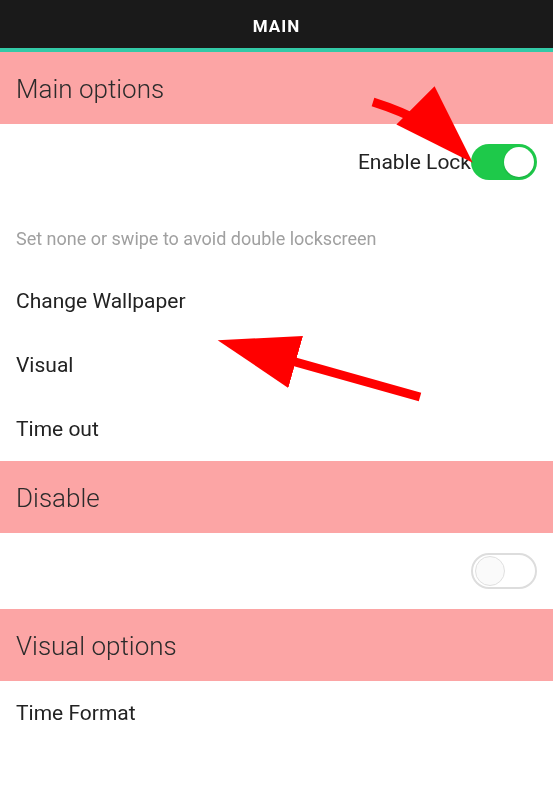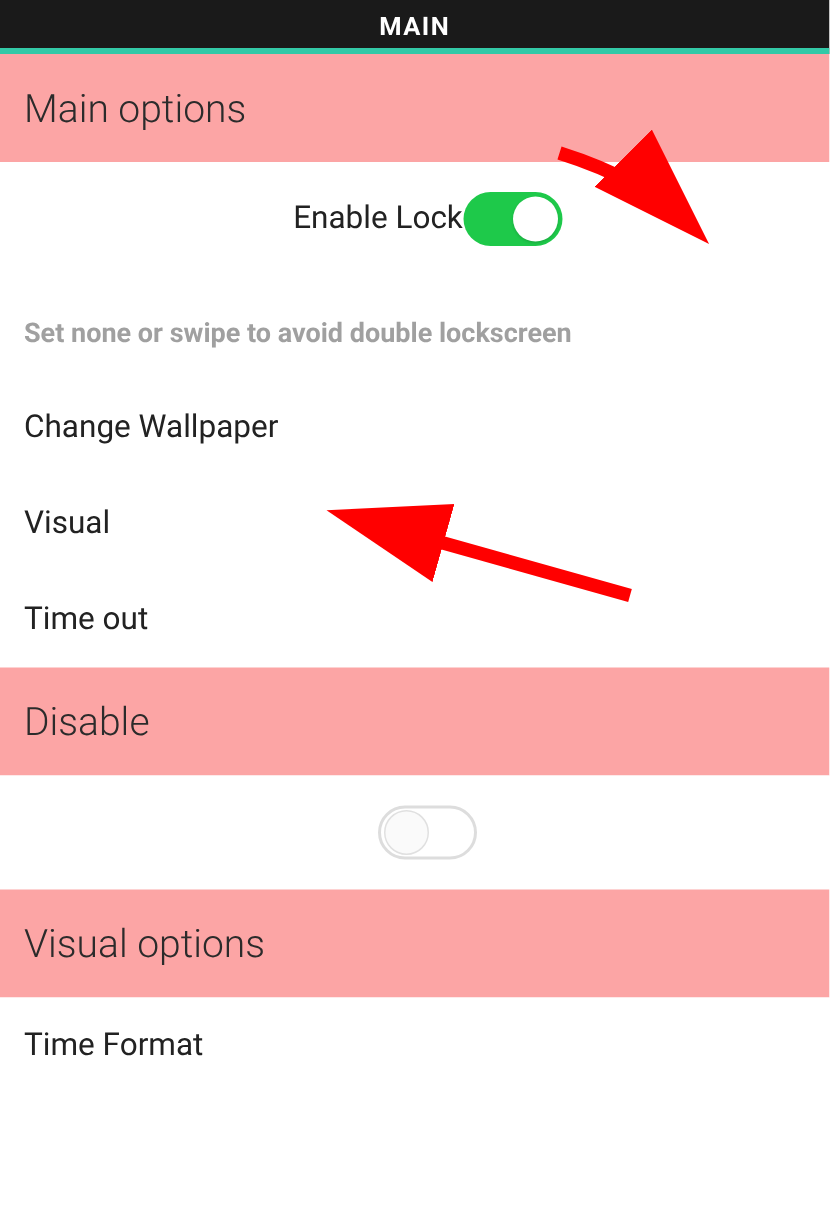--- a/index.html
+++ b/index.html
@@ -1,19 +1,19 @@
 <!DOCTYPE html>
 <html><head>
 <meta charset="utf-8">
 <style>
   * { box-sizing: border-box; margin: 0; padding: 0; }
   html, body { width: 553px; height: 806px; font-family: Roboto, "Helvetica Neue", Arial, sans-serif; background: #fff; overflow: hidden; }
   .tabs {
     display: flex;
-    height: 36px;
+    height: 52px;
     background: #1a1a1a;
     flex-direction: column;
   }
   .tab {
     flex: 1;
     display: flex;
     align-items: center;
     justify-content: center;
     color: #888;
     font-size: 17px;
@@ -47,26 +47,26 @@
   }
   .row-title {
     font-size: 21px;
     font-weight: 400;
     color: #222;
   }
   .row-sub {
     margin-top: 8px;
     font-size: 18px;
     color: #a0a0a0;
-    font-weight: 700;
+    font-weight: 400;
   }
   .row-flex {
     display: flex;
     align-items: center;
-    justify-content: center;
+    justify-content: flex-end;
     padding-left: 33px;
   }
   
   .toggle {
     width: 66px;
     height: 36px;
     border-radius: 18px;
     position: relative;
     flex-shrink: 0;
   }

